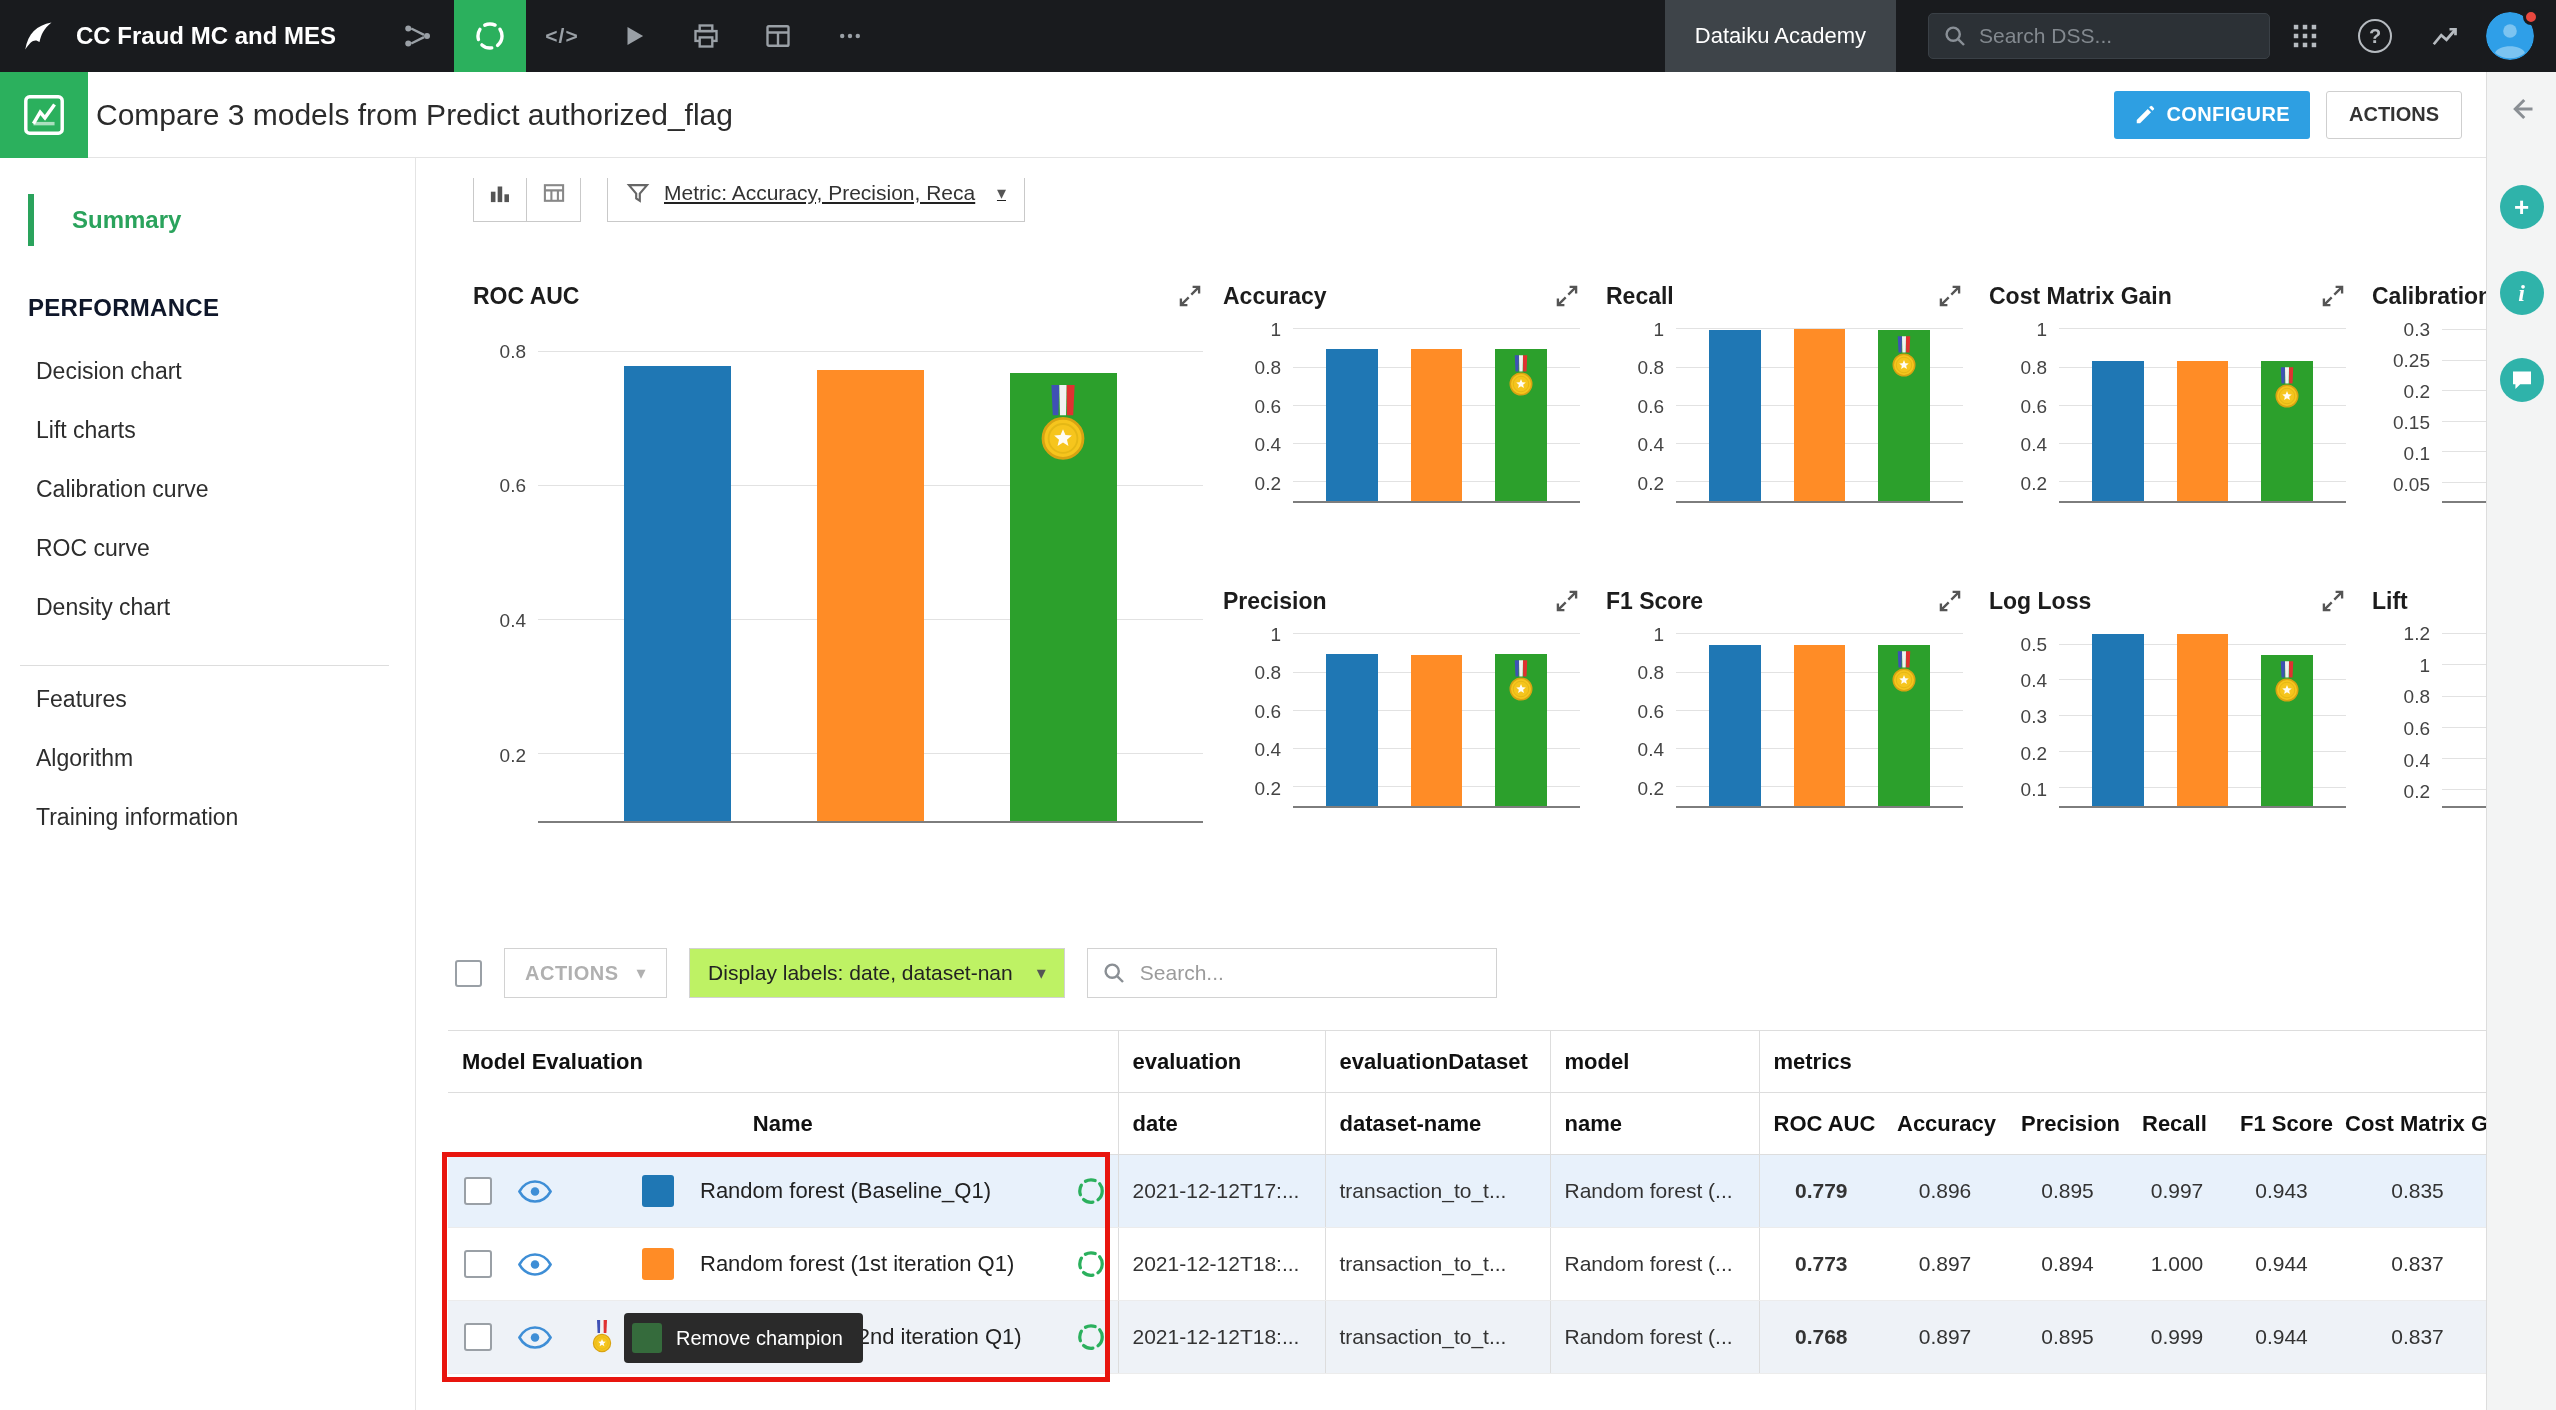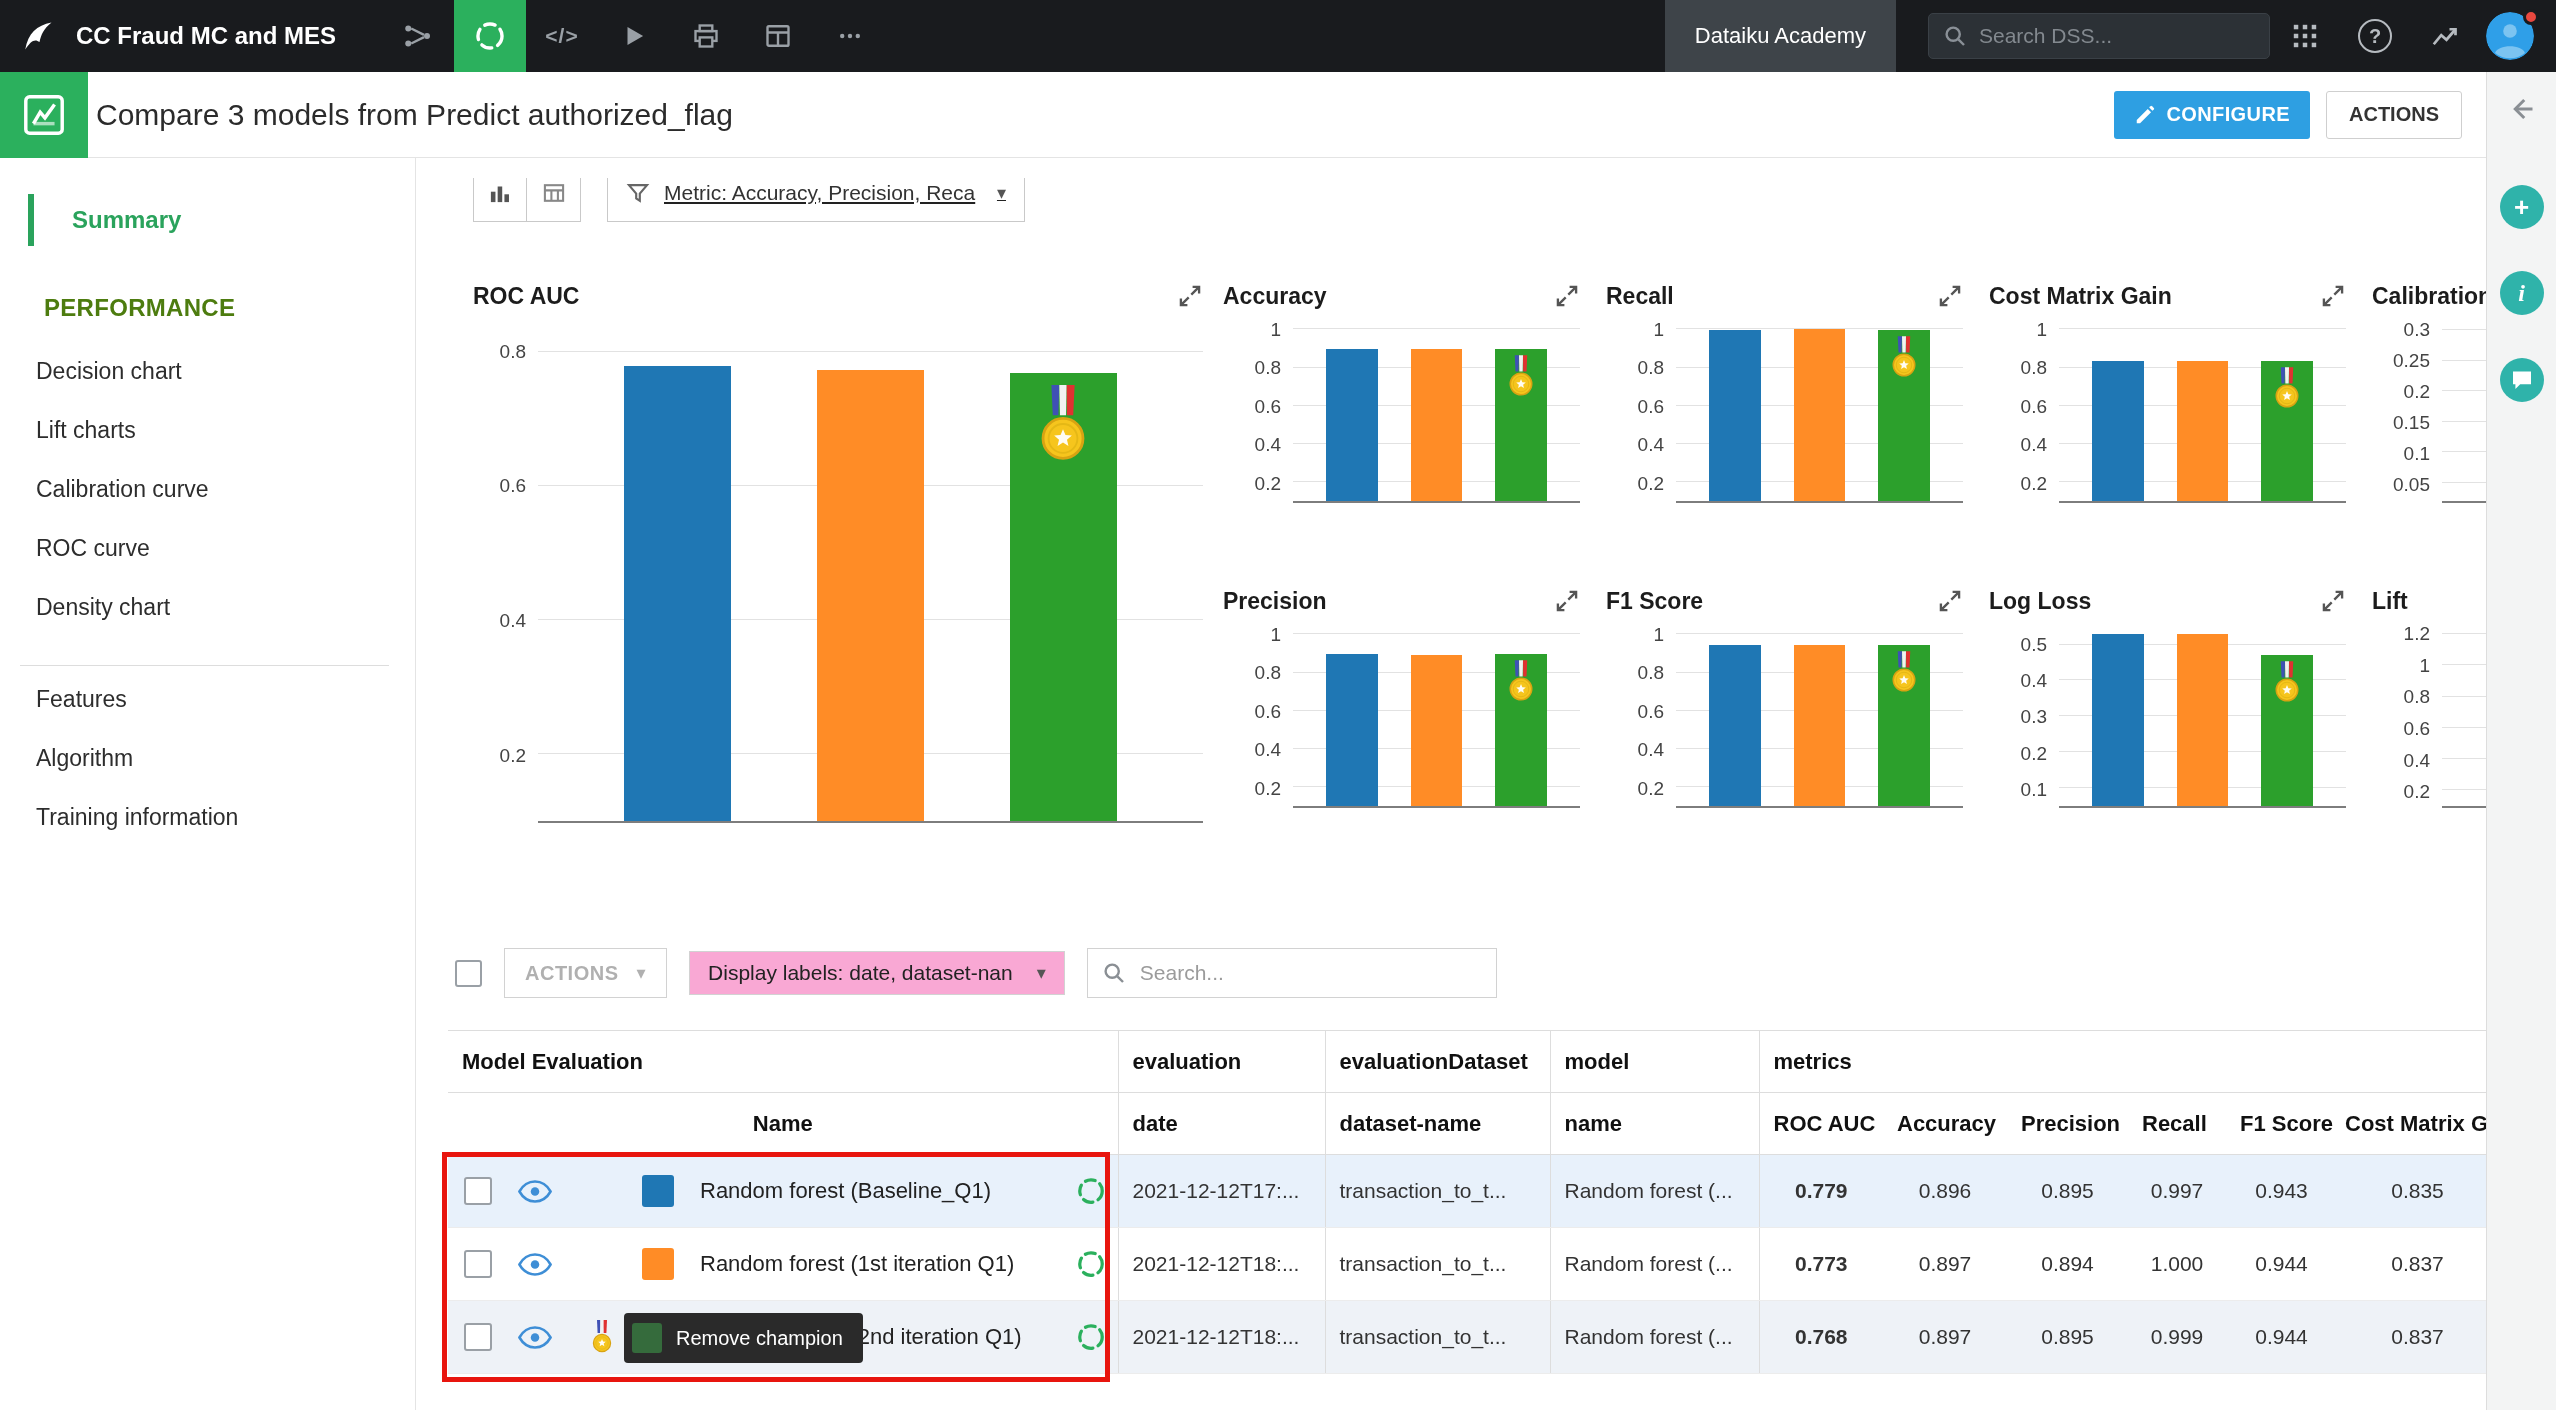--- a/index.html
+++ b/index.html
@@ -32,21 +32,21 @@
 .header-tile { width:88px; height:86px; background:#2bb05d; display:flex; align-items:center; justify-content:center; flex:none; }
 .page-title { font-size:30px; color:#2b2b2b; margin-left:8px; font-weight:400; white-space:nowrap; }
 .header-actions { margin-left:auto; display:flex; gap:16px; margin-right:24px; }
 .btn-configure { height:48px; background:#2e9fe2; color:#fff; border:none; border-radius:3px; font-weight:700; font-size:20px; letter-spacing:.4px; display:flex; align-items:center; gap:10px; padding:0 20px; font-family:inherit; cursor:pointer; }
 .btn-actions-hdr { height:48px; background:#fff; border:1px solid #cfcfcf; border-radius:3px; color:#333; font-weight:700; font-size:20px; padding:0 22px; font-family:inherit; cursor:pointer; }
 
 
 .content-row { flex:1; display:flex; overflow:hidden; }
 .sidebar { width:416px; border-right:1px solid #e4e4e4; padding-top:36px; flex:none; background:#fff; }
 .summary-item { margin:0 0 20px 28px; border-left:6px solid #2aa35c; padding:12px 0 12px 38px; color:#2aa35c; font-weight:700; font-size:24px; cursor:pointer; }
-.sidebar-section-title { padding:28px 44px 20px; font-size:24px; font-weight:700; color:#4d7c0f; letter-spacing:.3px; }
+.sidebar-section-title { padding:28px 28px 20px; font-size:24px; font-weight:700; color:#0f172a; letter-spacing:.3px; }
 .sidebar-item { padding:16px 36px; font-size:23px; color:#2d2d2d; cursor:pointer; }
 .sidebar-divider { border-top:1px solid #ddd; margin:28px 26px 4px 20px; }
 
 .main { flex:1; position:relative; overflow:hidden; padding-left:27px; background:#fff; }
 
 
 .toolbar-clip { height:72px; overflow:hidden; position:relative; margin-top:20px; }
 .toolbar { position:absolute; top:-14px; left:30px; display:flex; align-items:center; gap:26px;text-decoration:underline; }
 .icon-btn-group { display:flex; }
 .icon-btn { width:54px; height:58px; background:#fff; border:1px solid #c9c9c9; display:flex; align-items:center; justify-content:center; cursor:pointer; }
@@ -73,21 +73,21 @@
 .bar { width:18%; position:relative; }
 .chart.large .bar { width:16%; }
 .medal { position:absolute; top:6px; left:50%; transform:translateX(-50%); line-height:0; }
 .chart.large .medal { top:12px; }
 
 
 .table-controls { display:flex; align-items:center; gap:22px; margin-top:125px; margin-left:12px; height:50px; }
 .checkbox { width:27px; height:27px; border:2px solid #9aa0a6; border-radius:3px; background:#fff; flex:none; cursor:pointer; }
 .btn-actions-dd { height:50px; display:flex; align-items:center; gap:14px; padding:0 20px; border:1px solid #d2d2d2; color:#b0b0b0; font-weight:700; font-size:20px; letter-spacing:.5px; background:#fff; cursor:default; }
 .btn-actions-dd .caret { color:#b0b0b0; margin-left:4px; }
-.dd-display { height:44px; display:flex; align-items:center; gap:16px; padding:0 18px; border:1px solid #d2d2d2; font-size:21px; color:#222; background:#f9a8d4; cursor:pointer; }
+.dd-display { height:50px; display:flex; align-items:center; gap:16px; padding:0 18px; border:1px solid #d2d2d2; font-size:21px; color:#222; background:#bef264; cursor:pointer; }
 .dd-display .caret { margin-left:8px; }
 .search-box { height:50px; width:410px; border:1px solid #d2d2d2; display:flex; align-items:center; padding:0 14px; gap:14px; background:#fff; }
 .search-box input { border:none; outline:none; font-size:21px; color:#333; width:100%; font-family:inherit; }
 .search-box input::placeholder { color:#9b9b9b; }
 
 
 .table-wrap { position:relative; margin-top:32px; margin-left:5px; }
 table.eval-table { border-collapse:collapse; table-layout:fixed; width:2050px; }
 .eval-table th, .eval-table td { padding:0 14px; height:62px; font-size:22px; text-align:left; overflow:hidden; white-space:nowrap; }
 .group-row th { border-top:1px solid #ddd; border-bottom:1px solid #ddd; font-weight:700; color:#111; }

